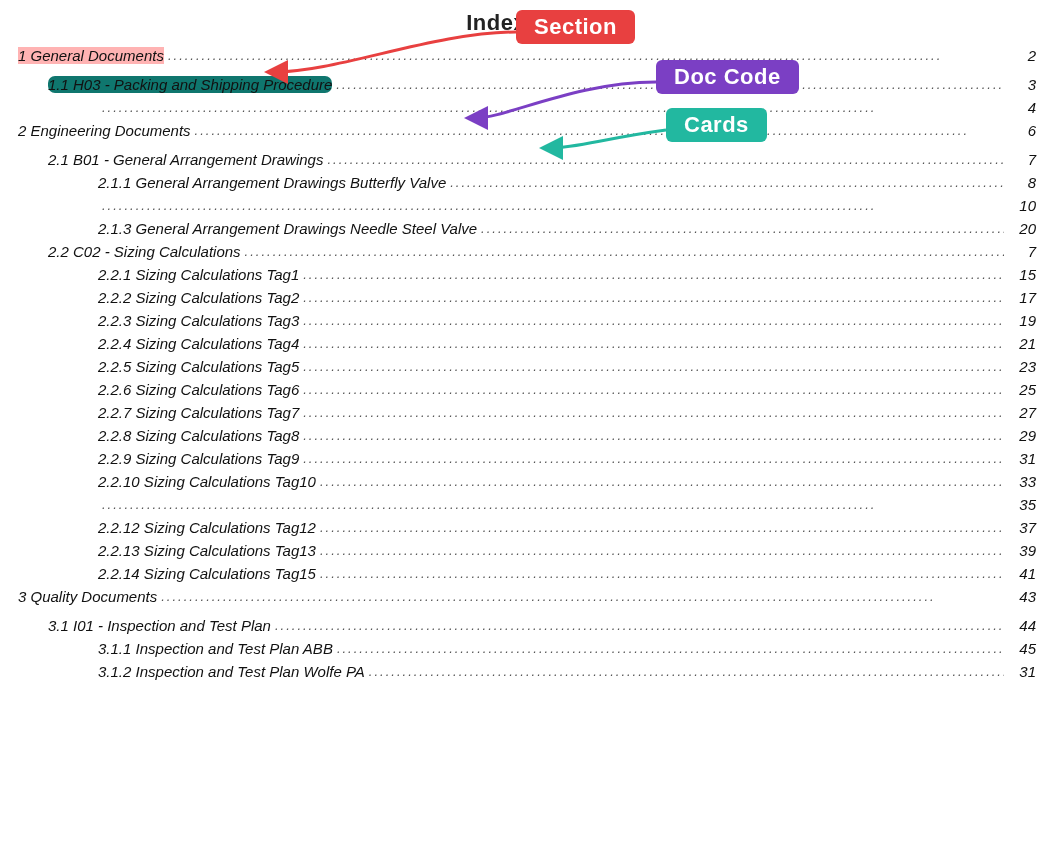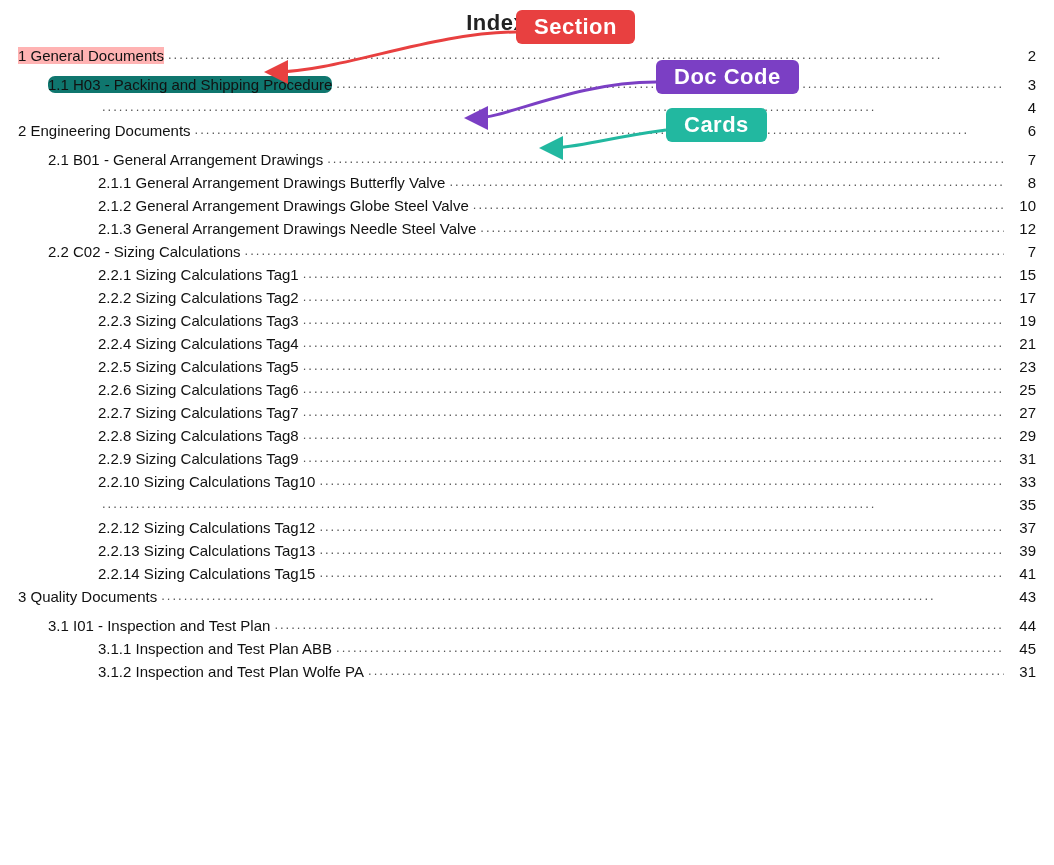--- a/index.html
+++ b/index.html
@@ -20,24 +20,25 @@
       padding: 10px 0 8px 0;
       letter-spacing: 0.5px;
     }
 
     .toc-container {
       padding: 0 18px 0 18px;
     }
 
     .toc-row {
       display: flex;
-      align-items: flex-start;
+      align-items: center;
       padding: 3px 0;
       font-size: 15px;
       color: #111;
+      font-style: italic;
     }
 
     .toc-row .label {
       white-space: nowrap;
       flex-shrink: 0;
     }
 
     .toc-row .dots {
       flex: 1;
       overflow: hidden;
@@ -158,28 +159,27 @@
       <span class="label">2.1  B01 - General Arrangement Drawings</span>
       <span class="dots"> .......................................................................................................................................... </span>
       <span class="page-num">7</span>
     </div>
     <div class="toc-row indent-2">
       <span class="label">2.1.1    General Arrangement Drawings Butterfly Valve</span>
       <span class="dots"> .......................................................................................................................................... </span>
       <span class="page-num">8</span>
     </div>
     <div class="toc-row indent-2">
-      <span class="label">2.1.2    General Arrangement Drawings Globe Steel Valve</span>
       <span class="dots"> .......................................................................................................................................... </span>
       <span class="page-num">10</span>
     </div>
     <div class="toc-row indent-2">
       <span class="label">2.1.3    General Arrangement Drawings Needle Steel Valve</span>
       <span class="dots"> .......................................................................................................................................... </span>
-      <span class="page-num">12</span>
+      <span class="page-num">20</span>
     </div>
     <div class="toc-row indent-1">
       <span class="label">2.2  C02 - Sizing Calculations</span>
       <span class="dots"> .......................................................................................................................................... </span>
       <span class="page-num">7</span>
     </div>
     <div class="toc-row indent-2">
       <span class="label">2.2.1    Sizing Calculations Tag1</span>
       <span class="dots"> .......................................................................................................................................... </span>
       <span class="page-num">15</span>

